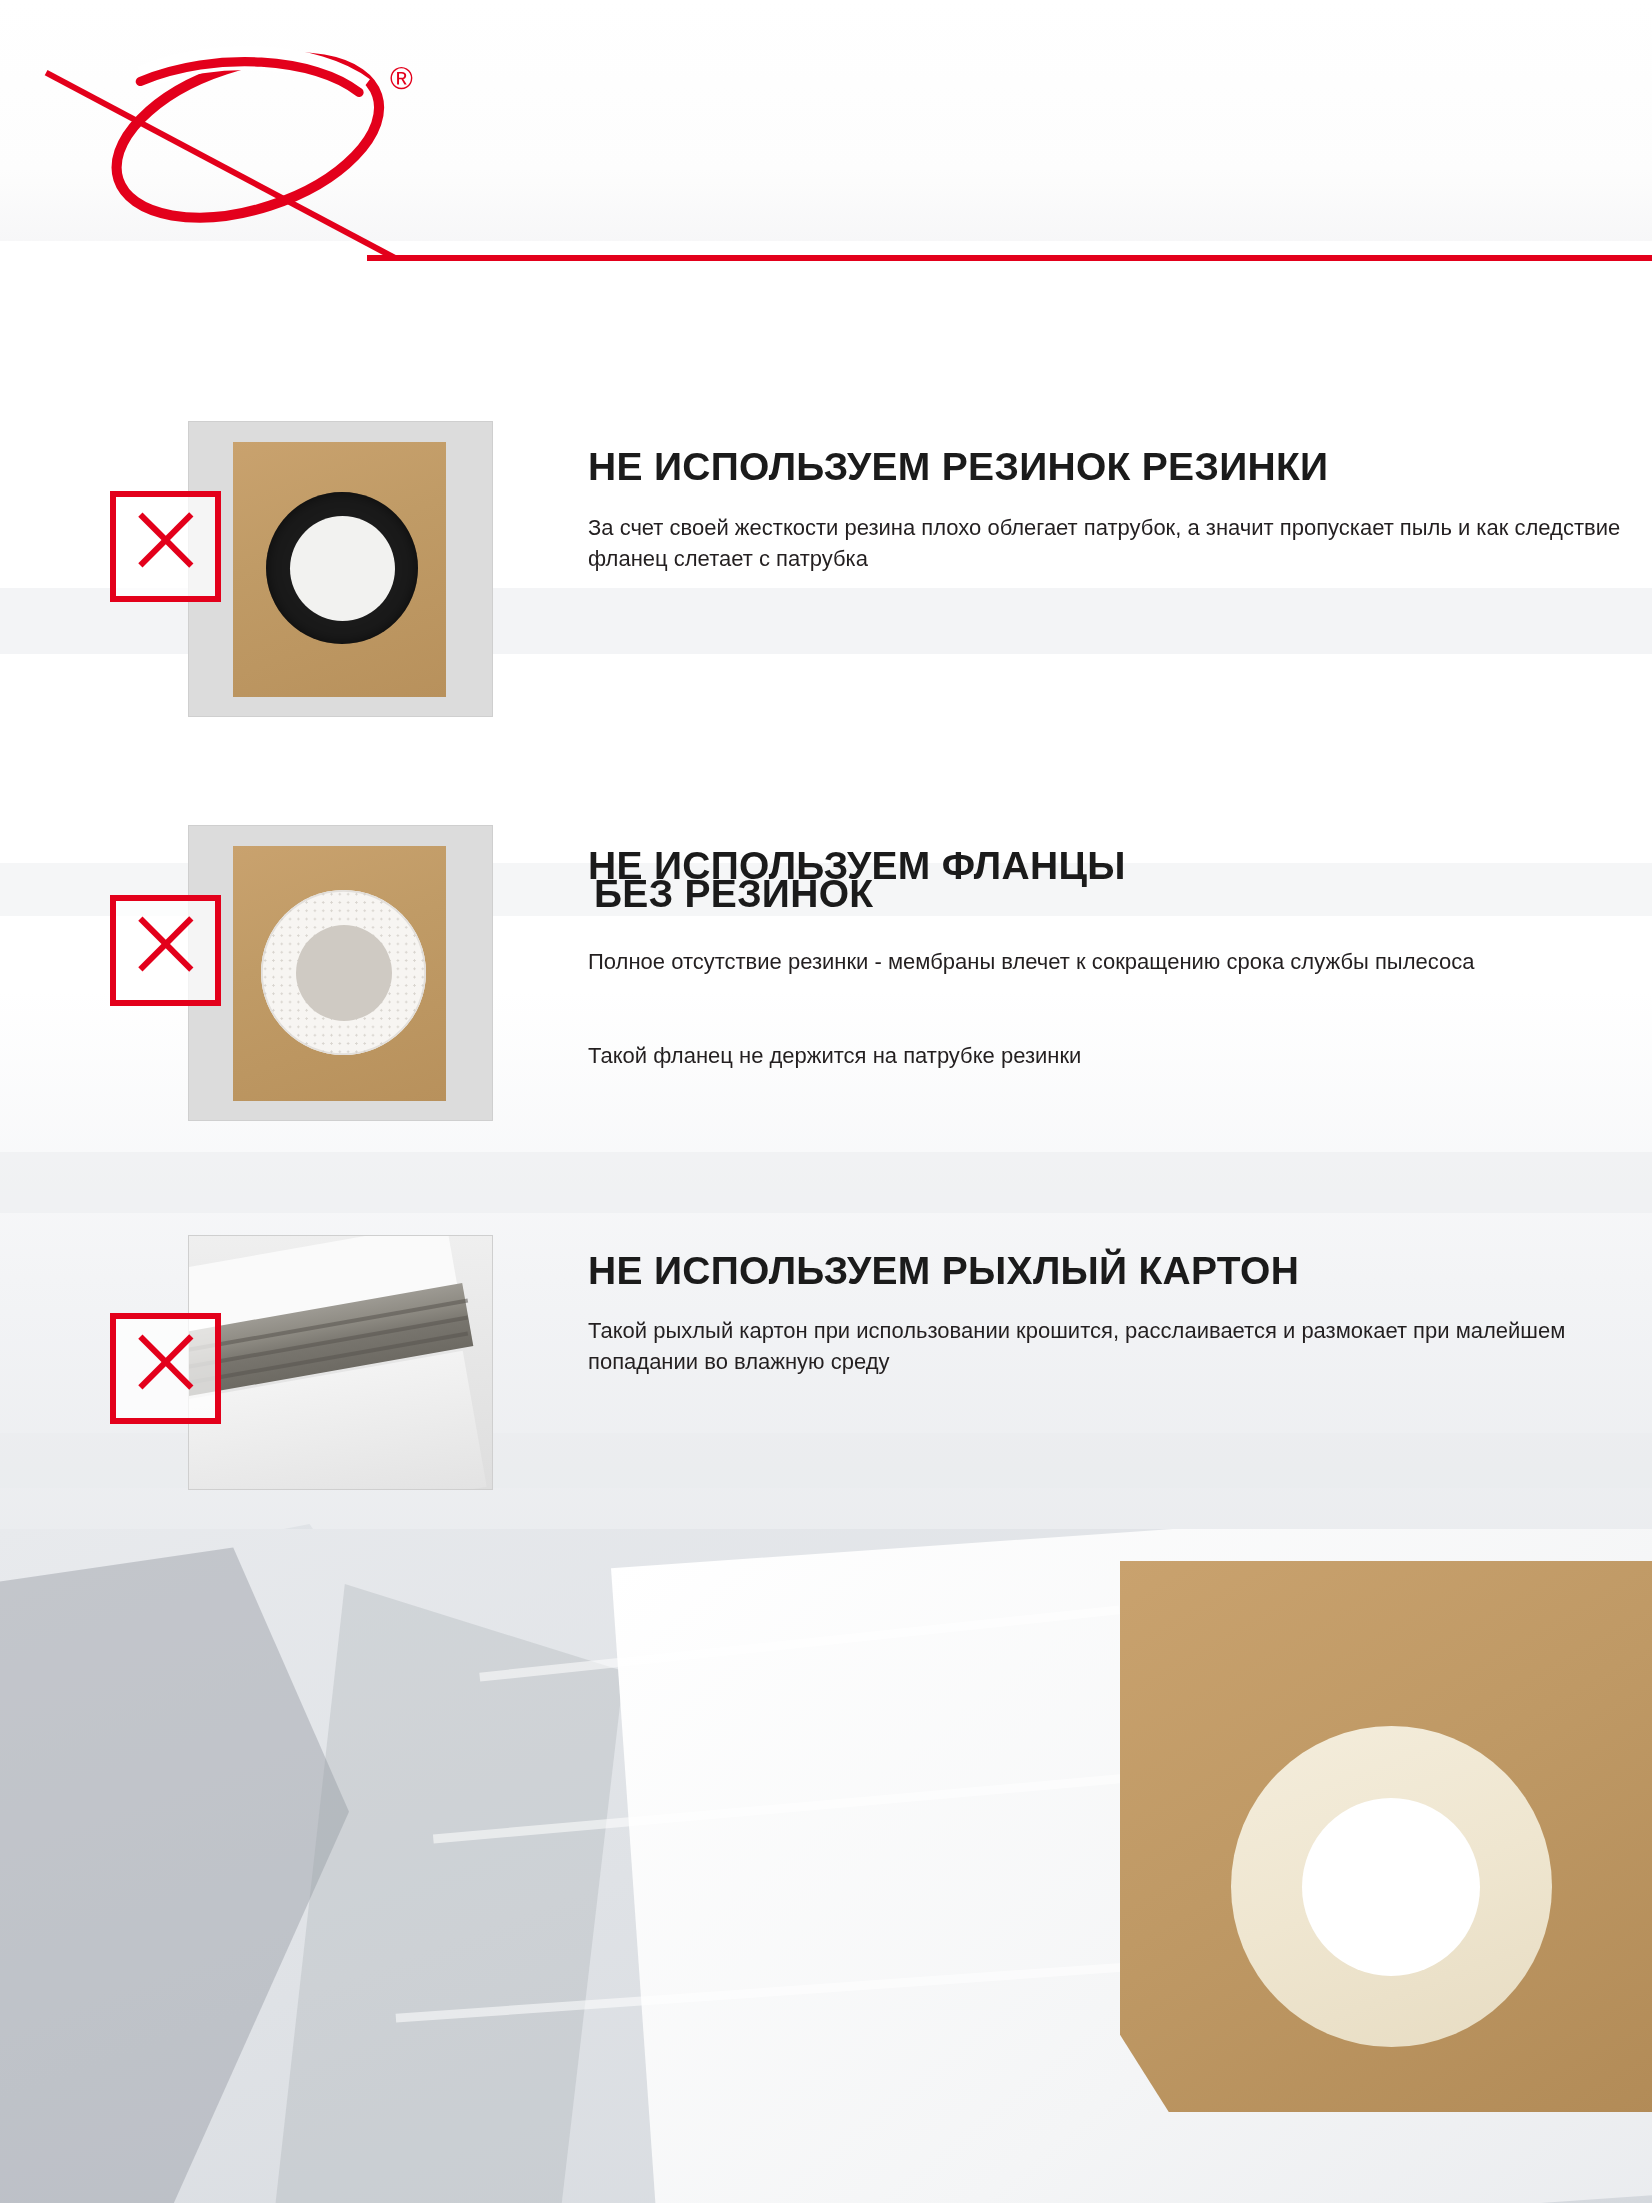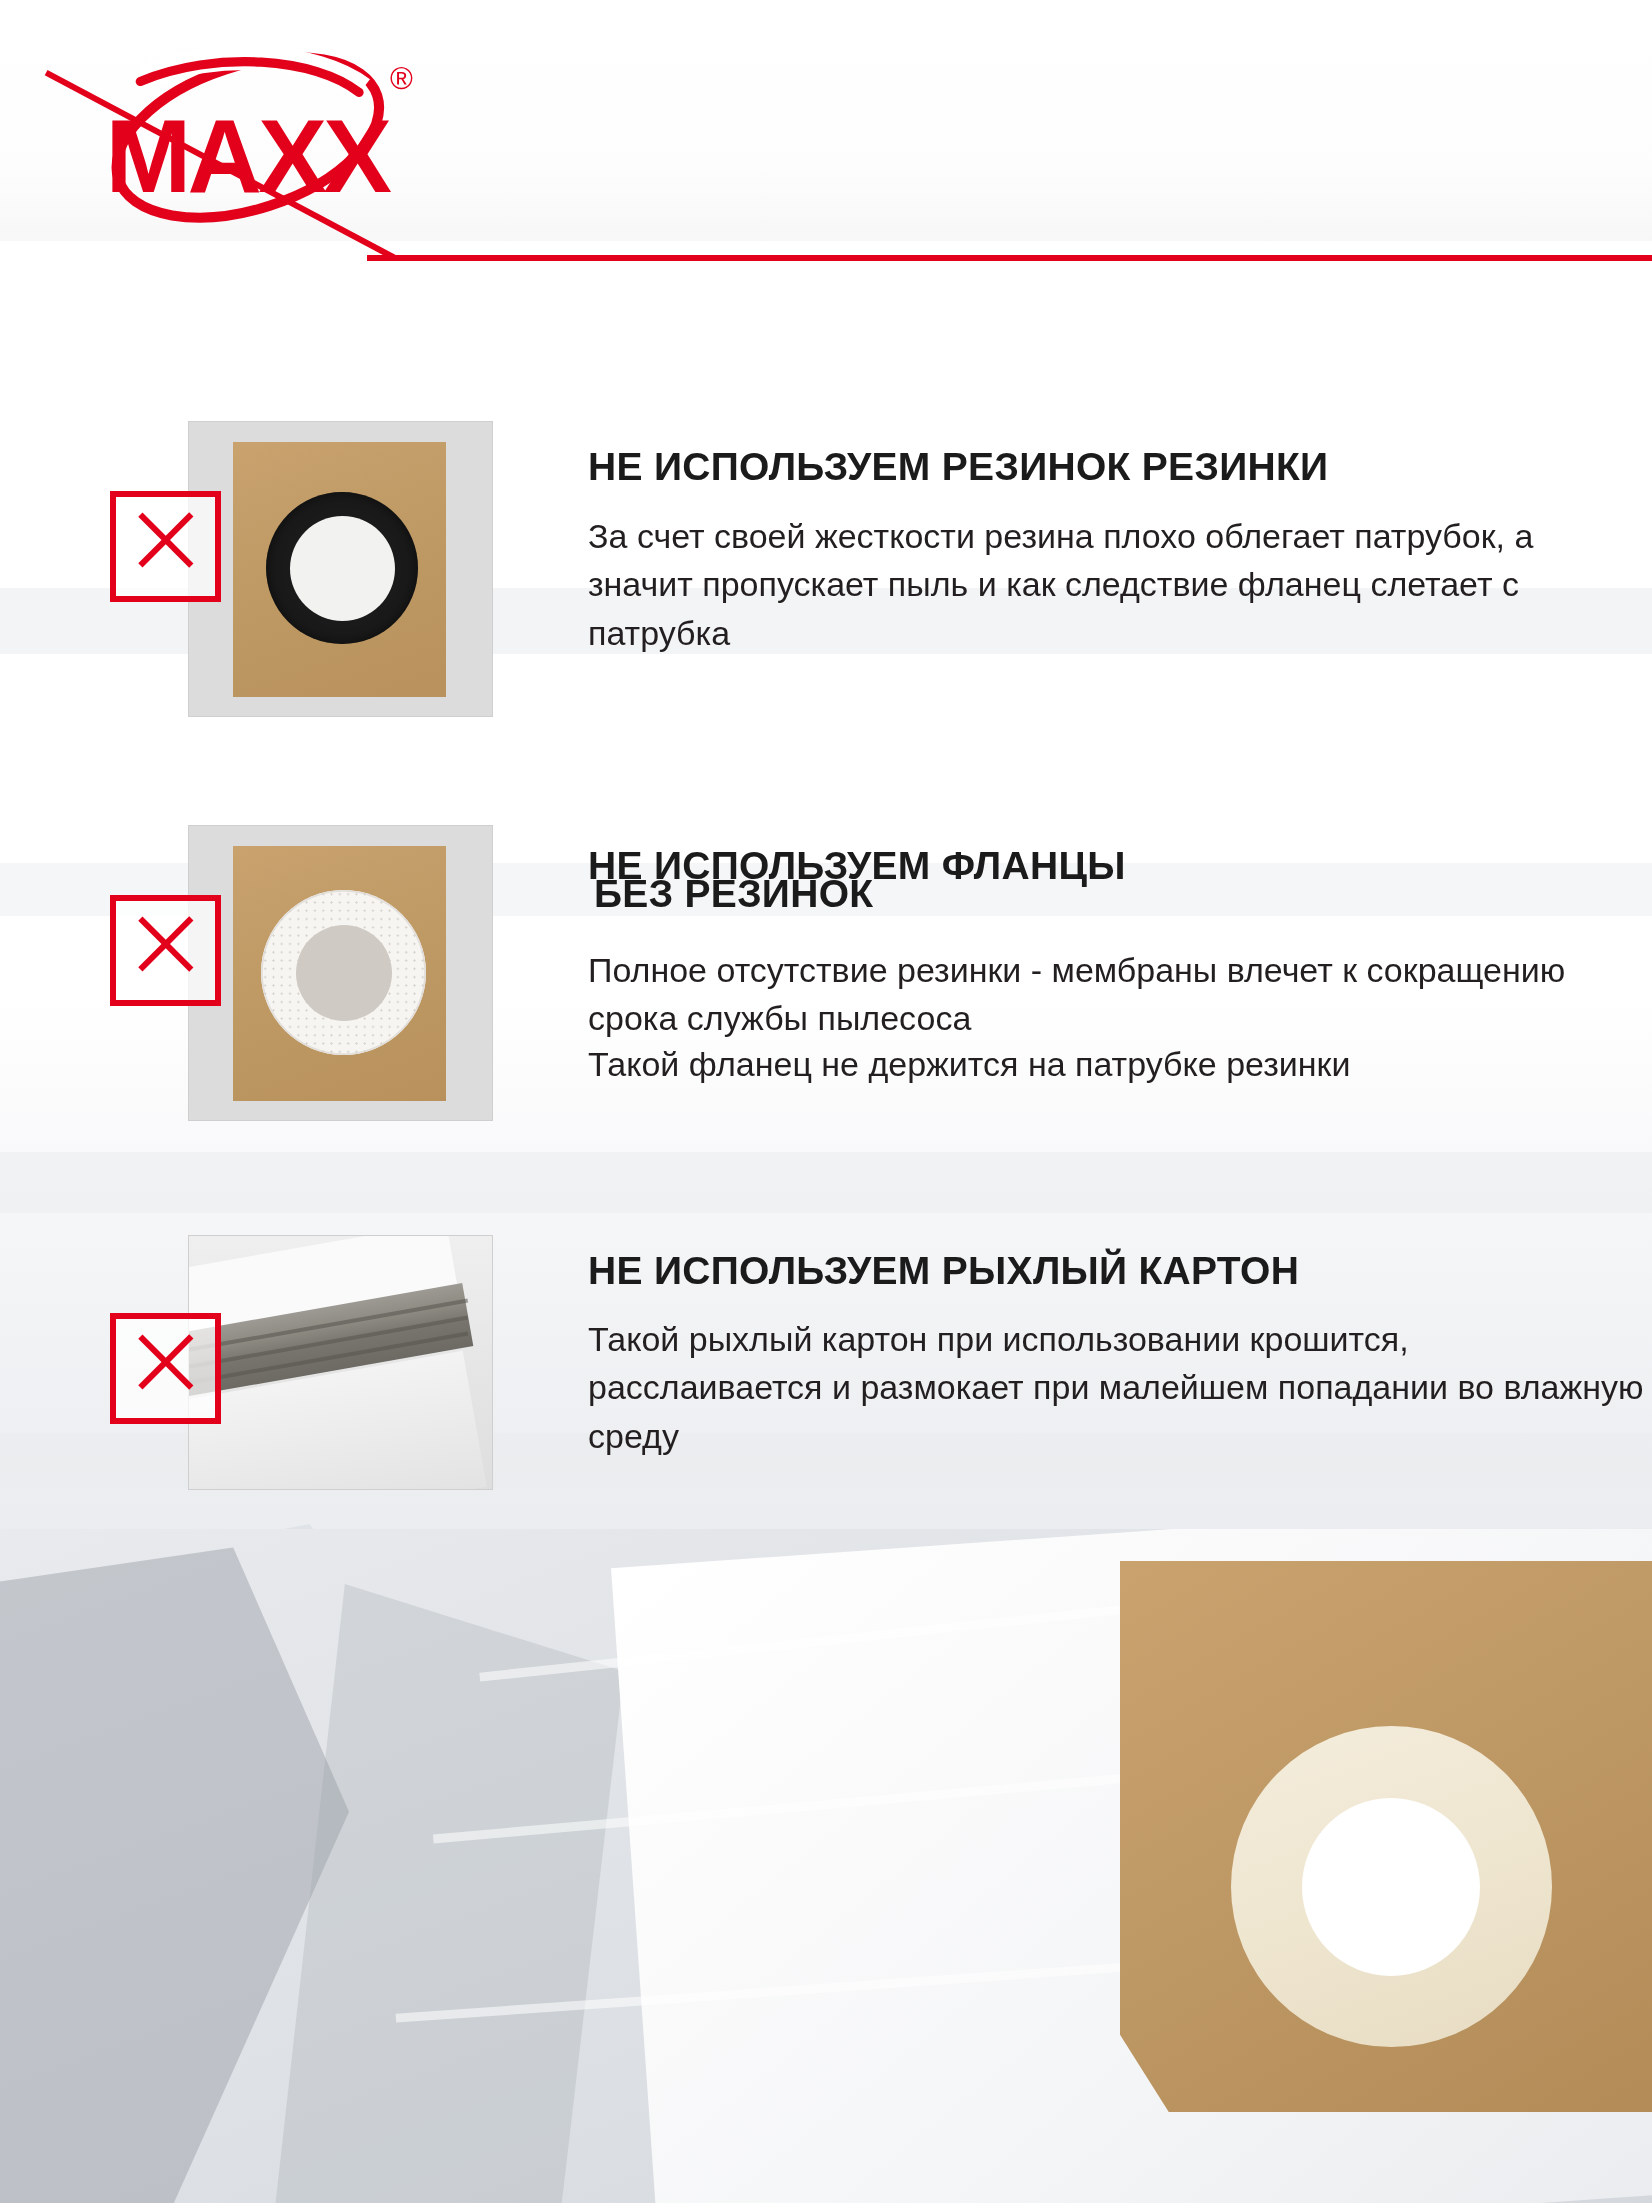--- a/index.html
+++ b/index.html
@@ -139,21 +139,21 @@
   .row-title {
     position: absolute;
     font-size: 39px;
     font-weight: bold;
     color: #1b1b1b;
     line-height: 1.12;
     letter-spacing: 0.3px;
   }
   .row-body {
     position: absolute;
-    font-size: 34px;
+    font-size: 22px;
     line-height: 1.42;
     color: #231f20;
     font-weight: 500;
   }
 
   
   .card-brown {
     position: absolute;
     background: linear-gradient(160deg,#c9a26e 0%, #c09b66 40%, #b8915c 100%);
   }
@@ -279,21 +279,20 @@
 
 <div class="header">
   <div class="header-band"></div>
 
   <div class="logo">
     <svg width="386" height="193" viewBox="0 0 420 210" style="position:absolute;left:0;top:0;">
       <ellipse cx="175" cy="105" rx="148" ry="78" fill="none" stroke="#e3001b" stroke-width="11" transform="rotate(-18 175 105)"></ellipse>
       <path d="M60 40 C 140 6, 250 14, 300 52" fill="none" stroke="#ffffff" stroke-width="26"></path>
       <path d="M58 44 C 140 10, 248 18, 296 56" fill="none" stroke="#e3001b" stroke-width="10" stroke-linecap="round"></path>
     </svg>
-    <div class="logo-text">MAXX</div>
     <div class="logo-reg">®</div>
   </div>
 
 </div>
 <div class="header-rule"></div>
 <div class="header-rule-diag"></div>
 
 <div class="row" style="top:0;">
   <div class="photo" style="left:188px;top:421px;width:303px;height:294px;">
     <div class="card-brown" style="left:44px;top:20px;width:213px;height:255px;"></div>

